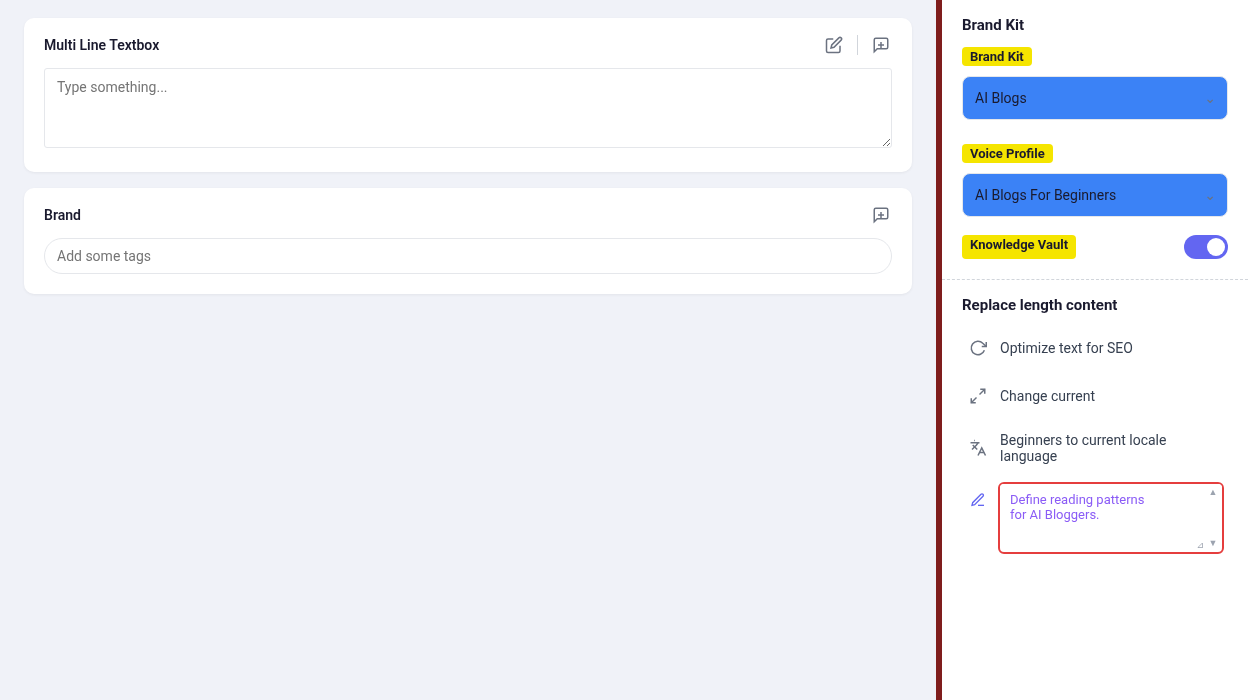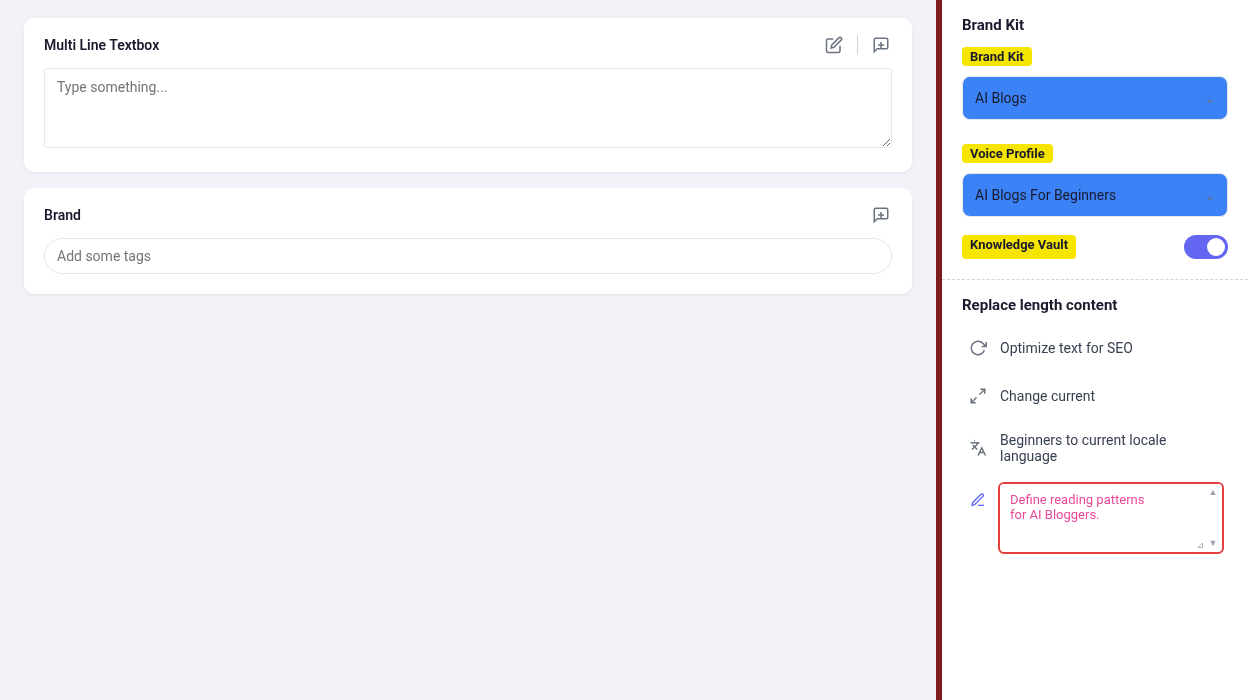--- a/index.html
+++ b/index.html
@@ -256,21 +256,21 @@
       position: relative;
       border: 2px solid #e53e3e;
       border-radius: 6px;
       overflow: hidden;
     }
 
     .custom-textarea {
       width: 100%;
       padding: 8px 28px 8px 10px;
       font-size: 13px;
-      color: #ec4899;
+      color: #8b5cf6;
       border: none;
       outline: none;
       resize: none;
       font-family: inherit;
       min-height: 64px;
       background: #fff;
     }
 
     .textarea-scrollbar {
       position: absolute;

